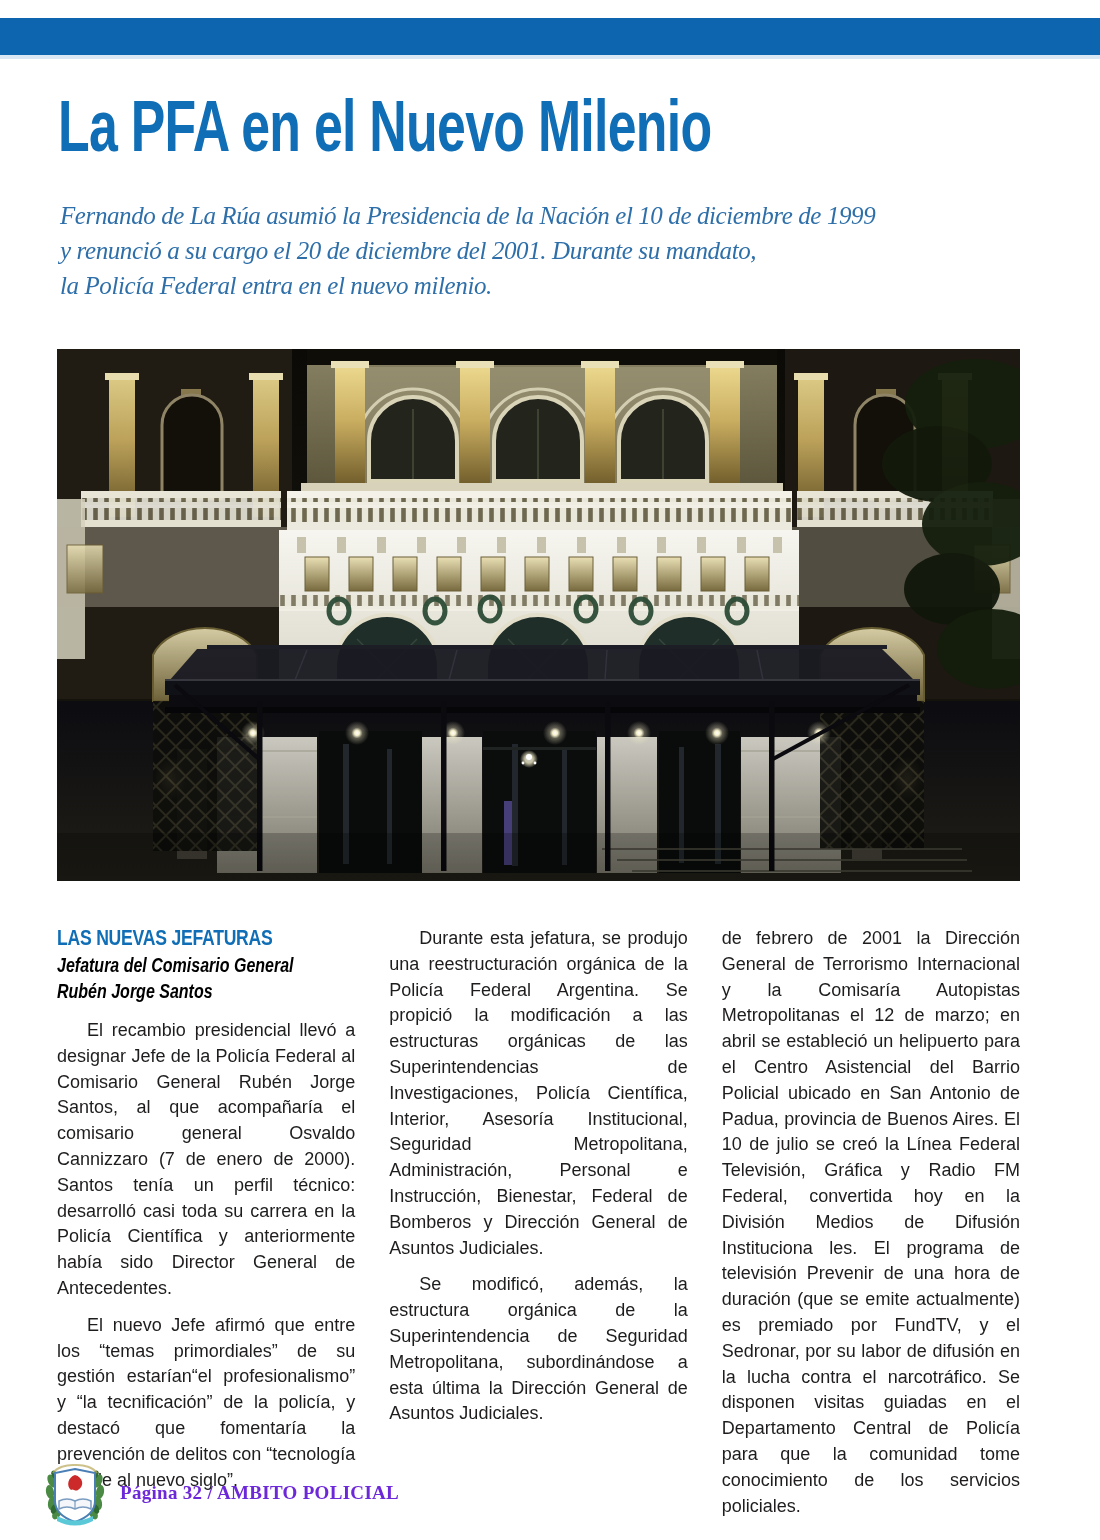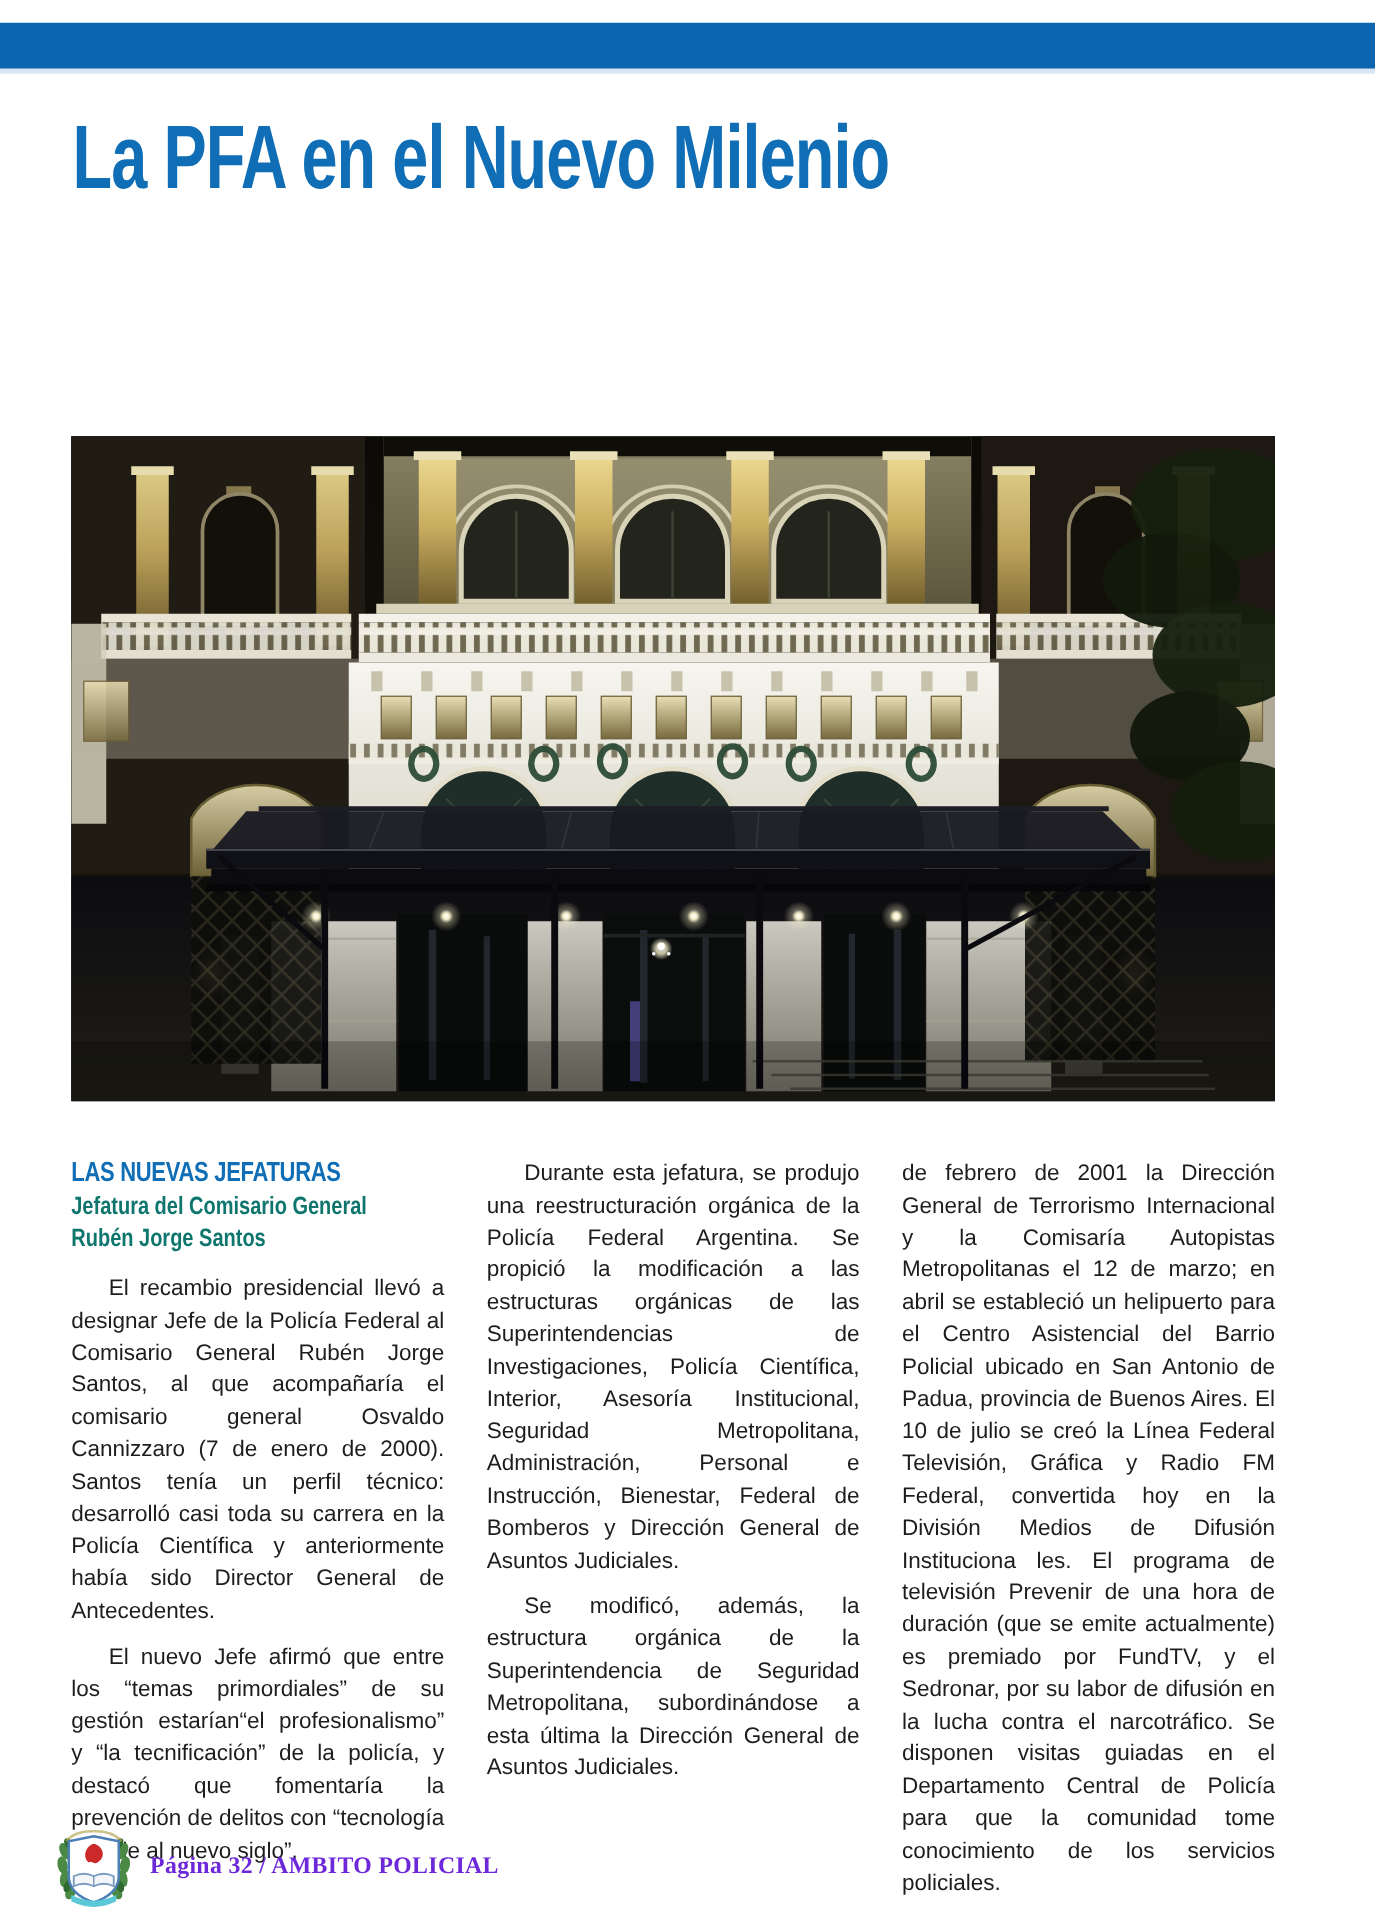--- a/index.html
+++ b/index.html
@@ -13,40 +13,45 @@
   .lede{position:absolute;left:60px;top:180px;font-family:"Liberation Serif",serif;
         font-style:italic;color:#2e6fa9;font-size:25px;line-height:35px;letter-spacing:-0.4px;}
   .lede div{white-space:nowrap;}
   .photo-frame{position:absolute;left:57px;top:331px;width:963px;height:532px;background:#0b0a07;}
   .photo-frame svg{display:block;width:963px;height:532px;}
   .columns{position:absolute;left:57px;top:908px;width:963px;display:grid;
         grid-template-columns:repeat(3,1fr);column-gap:34px;}
   .col{min-width:0;}
   .section-heading{margin:0;font-size:22px;line-height:24px;font-weight:bold;color:#0f6eb5;
         white-space:nowrap;transform:scaleX(0.80);transform-origin:0 0;letter-spacing:-0.3px;}
-  .subheading{margin:2px 0 14px 0;color:#0f766e;font-weight:bold;}
+  .subheading{margin:2px 0 14px 0;color:#000000;font-weight:bold;font-style:italic;}
   .subheading div{font-size:20px;line-height:26px;white-space:nowrap;
         transform:scaleX(0.80);transform-origin:0 0;}
   .col p{margin:0 0 11px 0;font-size:18px;line-height:25.8px;color:#1e1c1c;
         text-align:justify;text-indent:30px;hyphens:auto;-webkit-hyphens:auto;}
   .col p.continuation{text-indent:0;}
   .footer{position:absolute;left:44px;top:1441px;display:flex;align-items:center;gap:14px;}
   .footer-label{font-family:"Liberation Serif",serif;font-weight:bold;font-size:19px;
         color:#6d28d9;letter-spacing:0.3px;white-space:nowrap;}
 </style>
 </head>
 <body>
 
 <div class="page">
 
   <div class="topbar"></div>
   <div class="topbar-accent"></div>
 
   <h1 class="page-title">La PFA en el Nuevo Milenio</h1>
 
+  <div class="lede">
+    <div>Fernando de La Rúa asumió la Presidencia de la Nación el 10 de diciembre de 1999</div>
+    <div>y renunció a su cargo el 20 de diciembre del 2001. Durante su mandato,</div>
+    <div>la Policía Federal  entra en el nuevo milenio.</div>
+  </div>
 
   <div class="photo-frame">
 
     <svg viewBox="0 0 963 532">
       <defs>
         <linearGradient id="bgG" x1="0" y1="0" x2="0" y2="1">
           <stop offset="0" stop-color="#0b0a06"></stop>
             <stop offset="0.55" stop-color="#17140d"></stop>
             <stop offset="1" stop-color="#0e0d09"></stop>
         </linearGradient>

